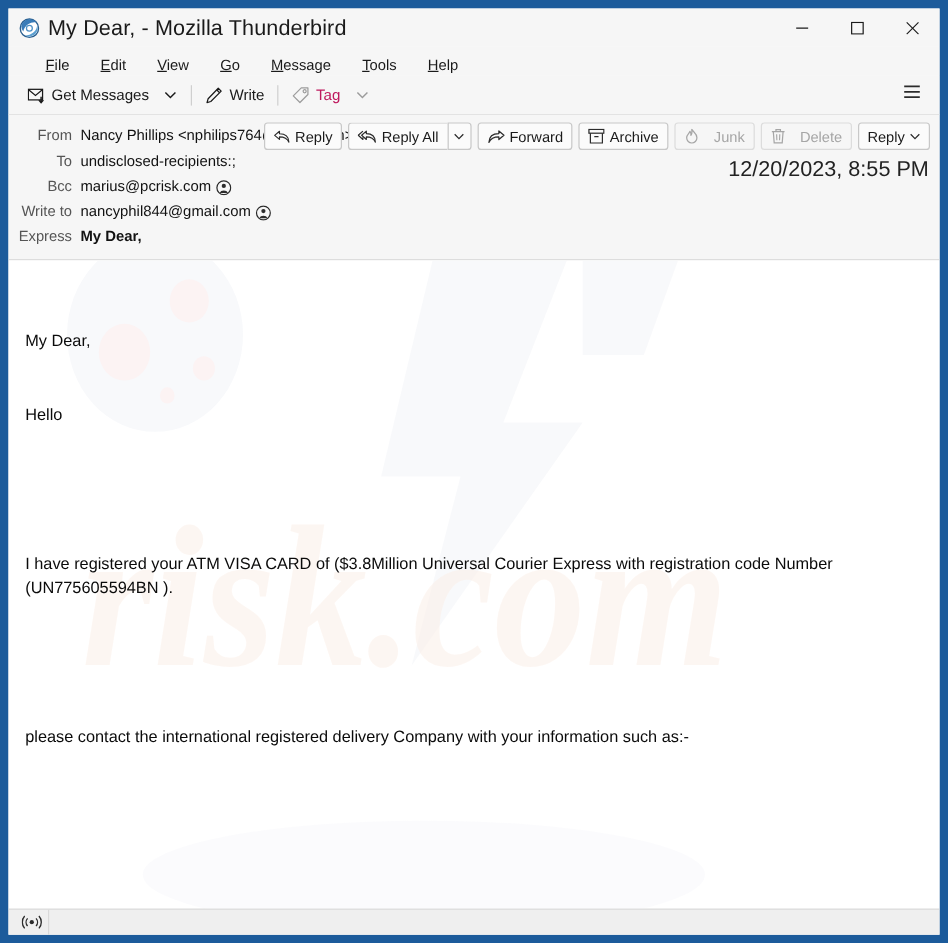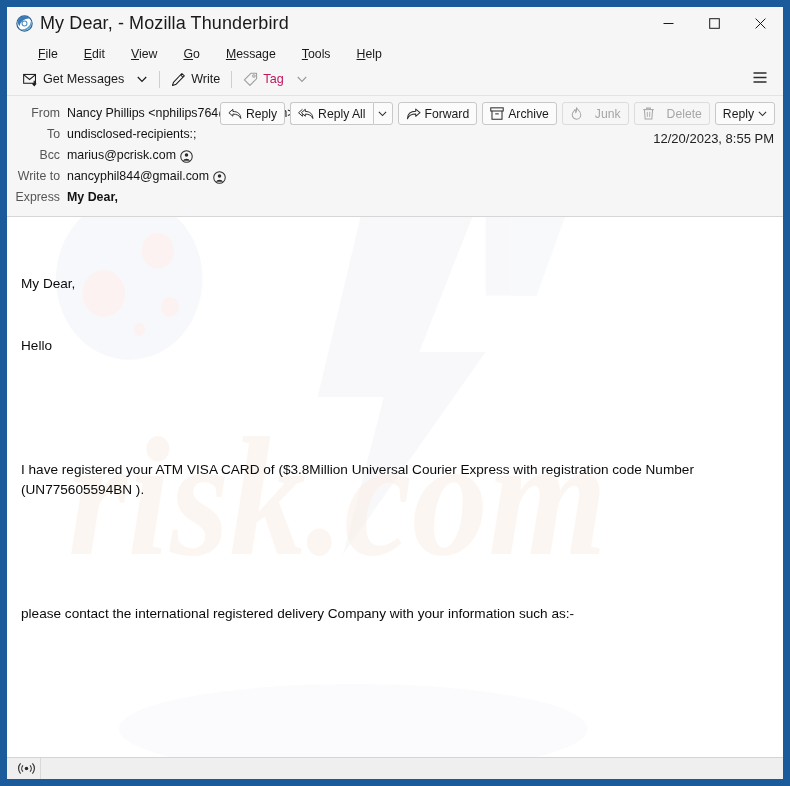--- a/index.html
+++ b/index.html
@@ -218,21 +218,21 @@
     border: 1px solid #c8c8c8;
     border-top-left-radius: 0;
     border-bottom-left-radius: 0;
     border-radius: 0 3px 3px 0;
     cursor: default;
   }
   #hdr-date {
     position: absolute;
     right: 9px;
     top: 35px;
-    font-size: 13px;
+    font-size: 18px;
     color: #222222;
     white-space: nowrap;
   }
 
   
   #msgbody {
     flex: 1 1 auto;
     background: #ffffff;
     position: relative;
     overflow: hidden;

